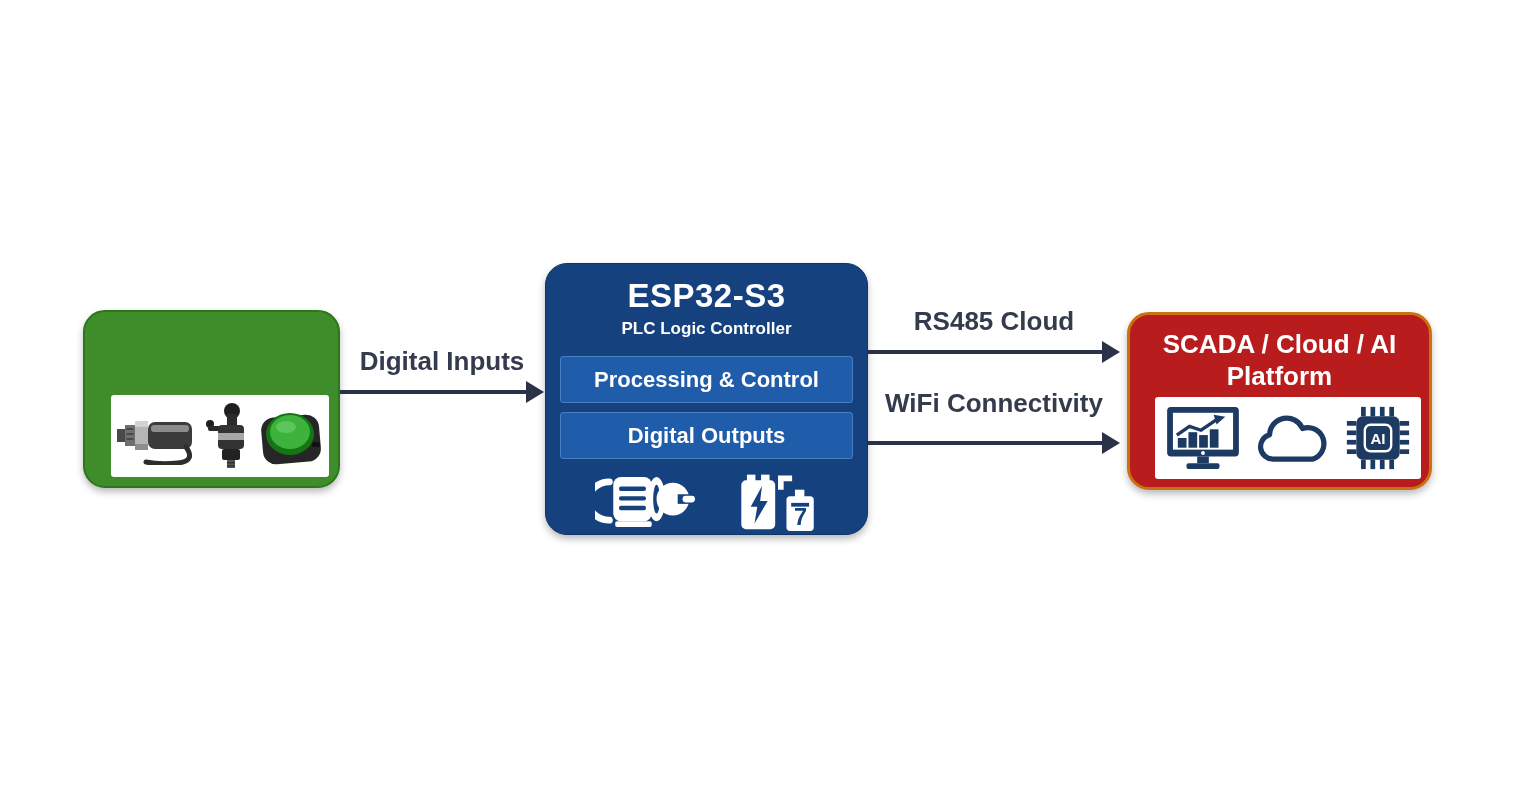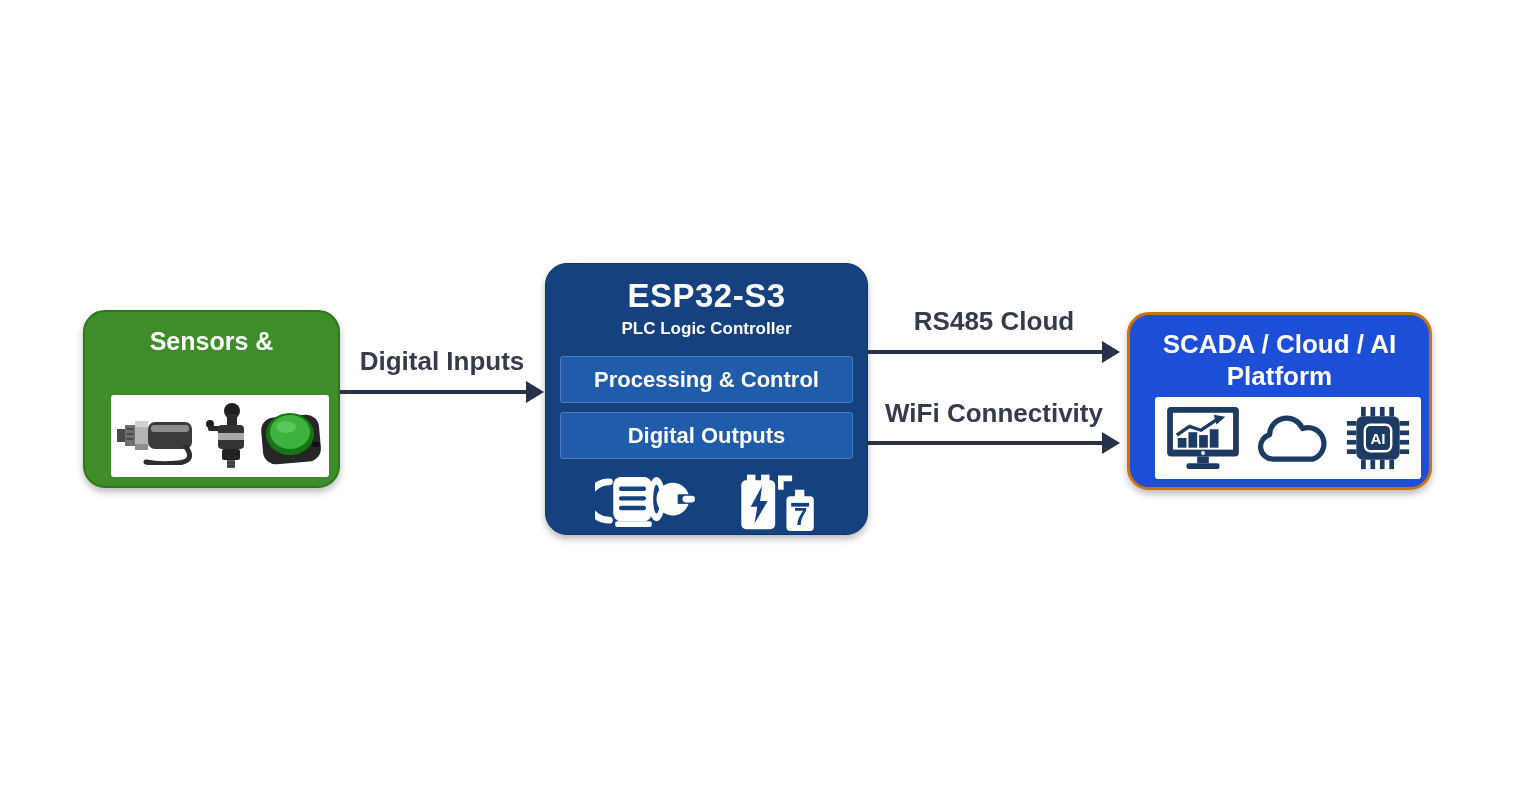--- a/index.html
+++ b/index.html
@@ -21,41 +21,40 @@
   .controller .title{margin-top:13px;font-size:33px;line-height:38px;color:#fff;font-weight:700;text-align:center;letter-spacing:.5px;}
   .controller .subtitle{font-size:17px;line-height:27px;color:#fff;font-weight:700;text-align:center;}
   .inner-block{
     margin:9px 14px 0;height:47px;background:#1f5caa;border:1px solid #4a7ec2;border-radius:3px;
     display:flex;align-items:center;justify-content:center;color:#fff;font-size:22px;font-weight:700;box-sizing:border-box;
   }
   .inner-block.first{margin-top:14px;}
   .controller .icon-row{display:flex;justify-content:center;align-items:center;gap:42px;margin-top:10px;}
 
   
-  .platform{left:1127px;top:312px;width:305px;height:178px;background:#1d4ed8;border:3px solid #c9720f;box-sizing:border-box;}
+  .platform{left:1127px;top:312px;width:305px;height:178px;background:#b91c1c;border:3px solid #c9720f;box-sizing:border-box;}
   .platform .node-title{margin-top:13px;font-size:26px;line-height:32px;}
   .platform .white-panel{left:8px;right:8px;bottom:8px;height:82px;}
 
   
   .arrow{position:absolute;height:22px;}
   .arrow .line{position:absolute;left:0;right:14px;top:9px;height:4px;background:#2a3247;}
   .arrow .head{position:absolute;right:0;top:0;width:0;height:0;
     border-left:18px solid #2a3247;border-top:11px solid transparent;border-bottom:11px solid transparent;}
   .arrow-label{position:absolute;text-align:center;font-size:26px;font-weight:700;color:#343b4d;}
 
   svg{display:block;}
 </style>
 </head>
 <body>
 
 <div class="canvas">
 
   <div class="node sensors">
     <div class="node-title">
-      <div>Sensors &amp;</div>
     </div>
     <div class="white-panel">
       <svg width="84" height="58" viewBox="0 0 84 58">
         <rect x="1" y="22" width="8" height="13" fill="#4a4a4a"></rect>
         <rect x="9" y="18" width="10" height="21" fill="#6f6f6f"></rect>
         <rect x="10.5" y="21" width="7" height="2" fill="#4a4a4a"></rect>
         <rect x="10.5" y="26" width="7" height="2" fill="#4a4a4a"></rect>
         <rect x="10.5" y="31" width="7" height="2" fill="#4a4a4a"></rect>
         <rect x="19" y="14" width="13" height="29" rx="2" fill="#b5b5b5"></rect>
         <rect x="19" y="14" width="13" height="6" fill="#d2d2d2"></rect>
@@ -124,21 +123,21 @@
       </svg>
     </div>
   </div>
 
   <div class="arrow-label" style="left:856px;top:306px;width:276px;">RS485 Cloud</div>
   <div class="arrow" style="left:868px;top:341px;width:252px;">
     <div class="line"></div>
     <div class="head"></div>
   </div>
 
-  <div class="arrow-label" style="left:848px;top:398px;width:292px;">WiFi Connectivity</div>
+  <div class="arrow-label" style="left:848px;top:388px;width:292px;">WiFi Connectivity</div>
   <div class="arrow" style="left:868px;top:432px;width:252px;">
     <div class="line"></div>
     <div class="head"></div>
   </div>
 
   <div class="node platform">
     <div class="node-title">
       <div>SCADA / Cloud / AI</div>
       <div>Platform</div>
     </div>

